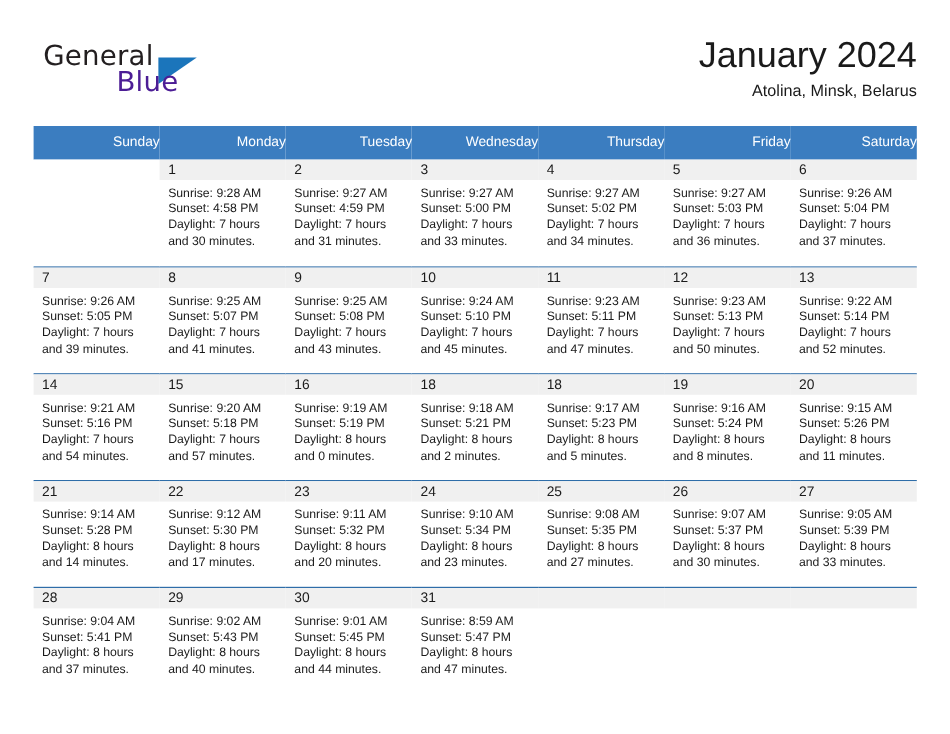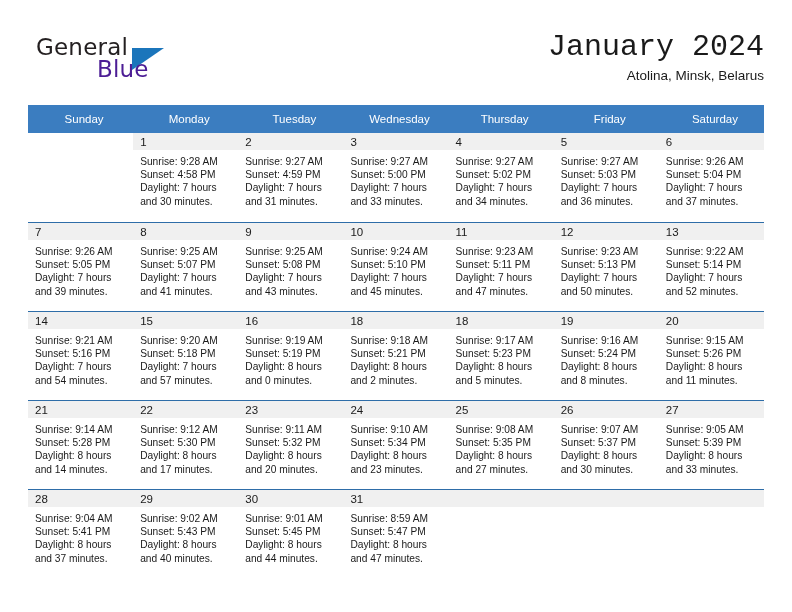--- a/index.html
+++ b/index.html
@@ -68,21 +68,21 @@
   .title-block {
     position: absolute;
     right: 0;
     top: 0;
     text-align: right;
     width: 420px;
   }
   .month-title {
     font-size: 30px;
     color: #1a1a1a;
-    font-family: Liberation Mono, monospace;
+    font-family: Liberation Sans, sans-serif;
     line-height: 38px;
     white-space: nowrap;
   }
   .location-subtitle {
     font-size: 13.5px;
     color: #1a1a1a;
     line-height: 20px;
     margin-top: 0;
     white-space: nowrap;
   }
@@ -94,21 +94,21 @@
     top: 105px;
     width: 736px;
     border-collapse: collapse;
     table-layout: fixed;
   }
   .calendar th {
     background: #3b7dc0;
     color: #ffffff;
     font-size: 11.5px;
     font-weight: normal;
-    text-align: center;
+    text-align: right;
     padding: 5px 0 5px 7px;
     height: 18px;
     border: none;
   }
   .calendar td {
     vertical-align: top;
     padding: 0;
     border: none;
     width: 105.14px;
     height: 89px;

